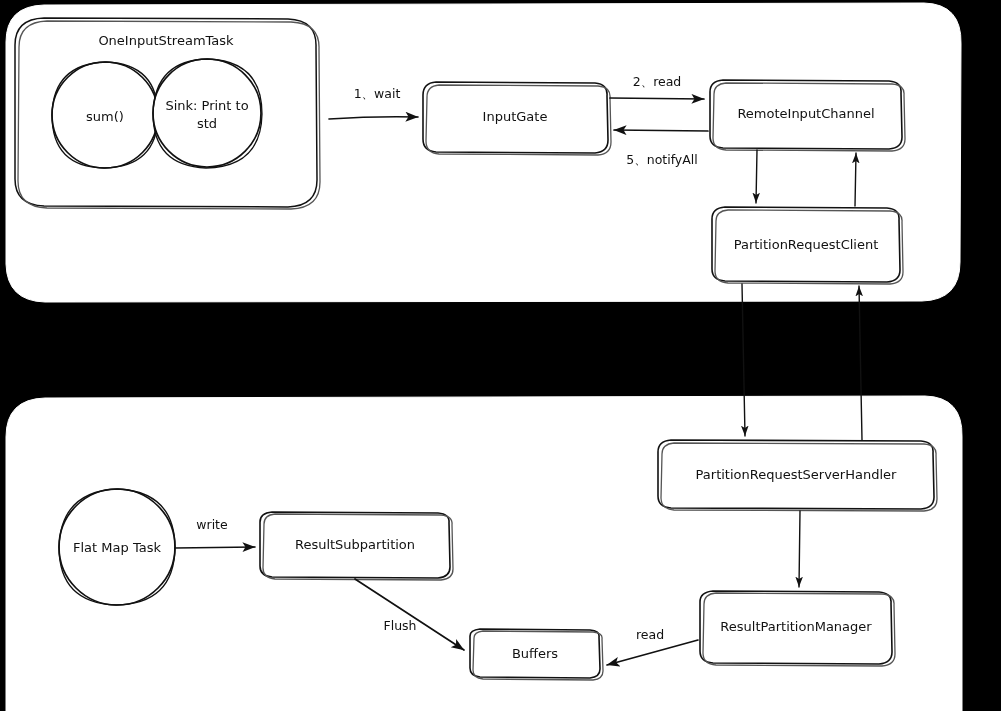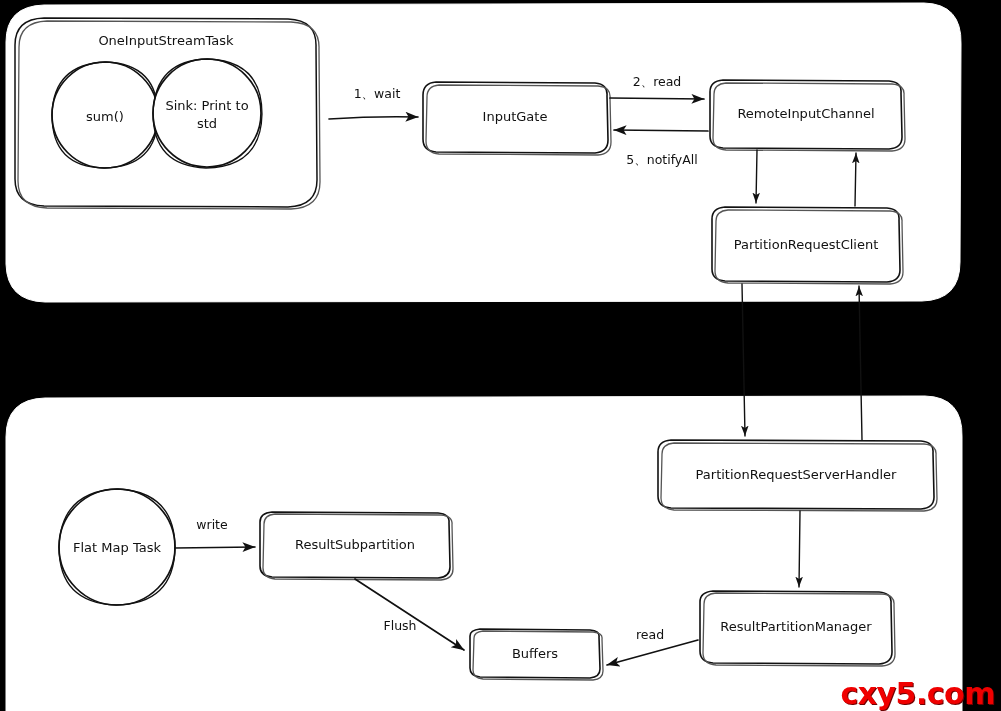--- a/index.html
+++ b/index.html
@@ -231,15 +231,14 @@
       <text class="edge-label" x="400" y="626">Flush</text>
     </g>
 
     <g>
       <path class="edge-line" d="M175,548 L255,547" marker-end="url(#arrow)"></path>
       <text class="edge-label" x="212" y="525">write</text>
     </g>
 
   </svg>
 
-  <div id="watermark">cxy5.com</div>
 
 </div>
 
 </body></html>

